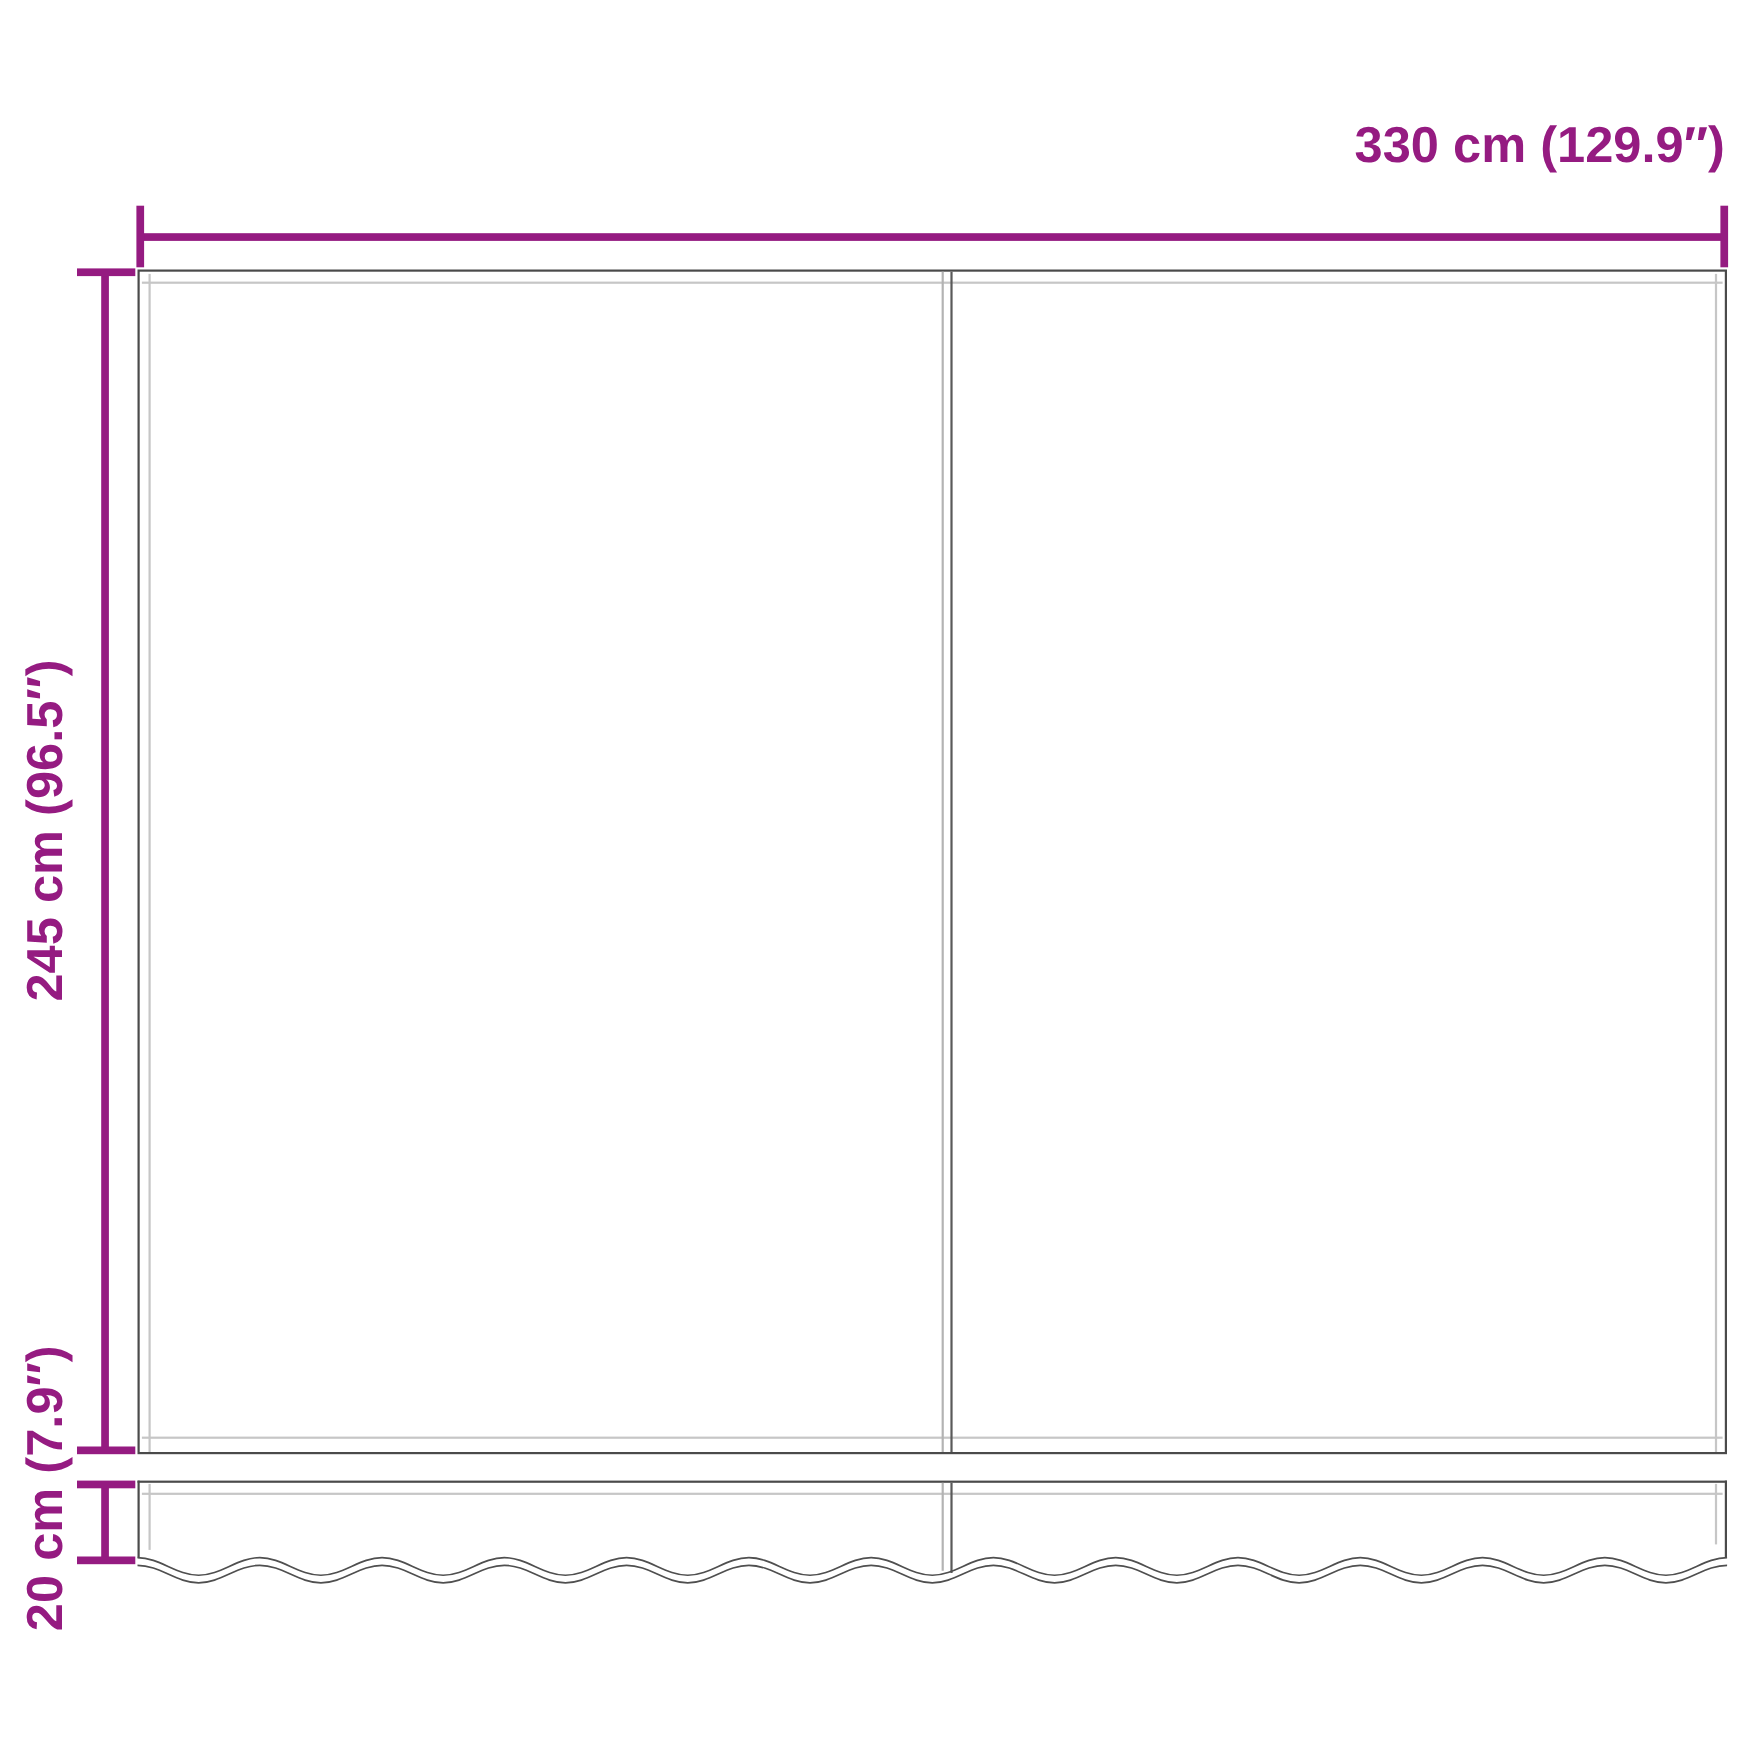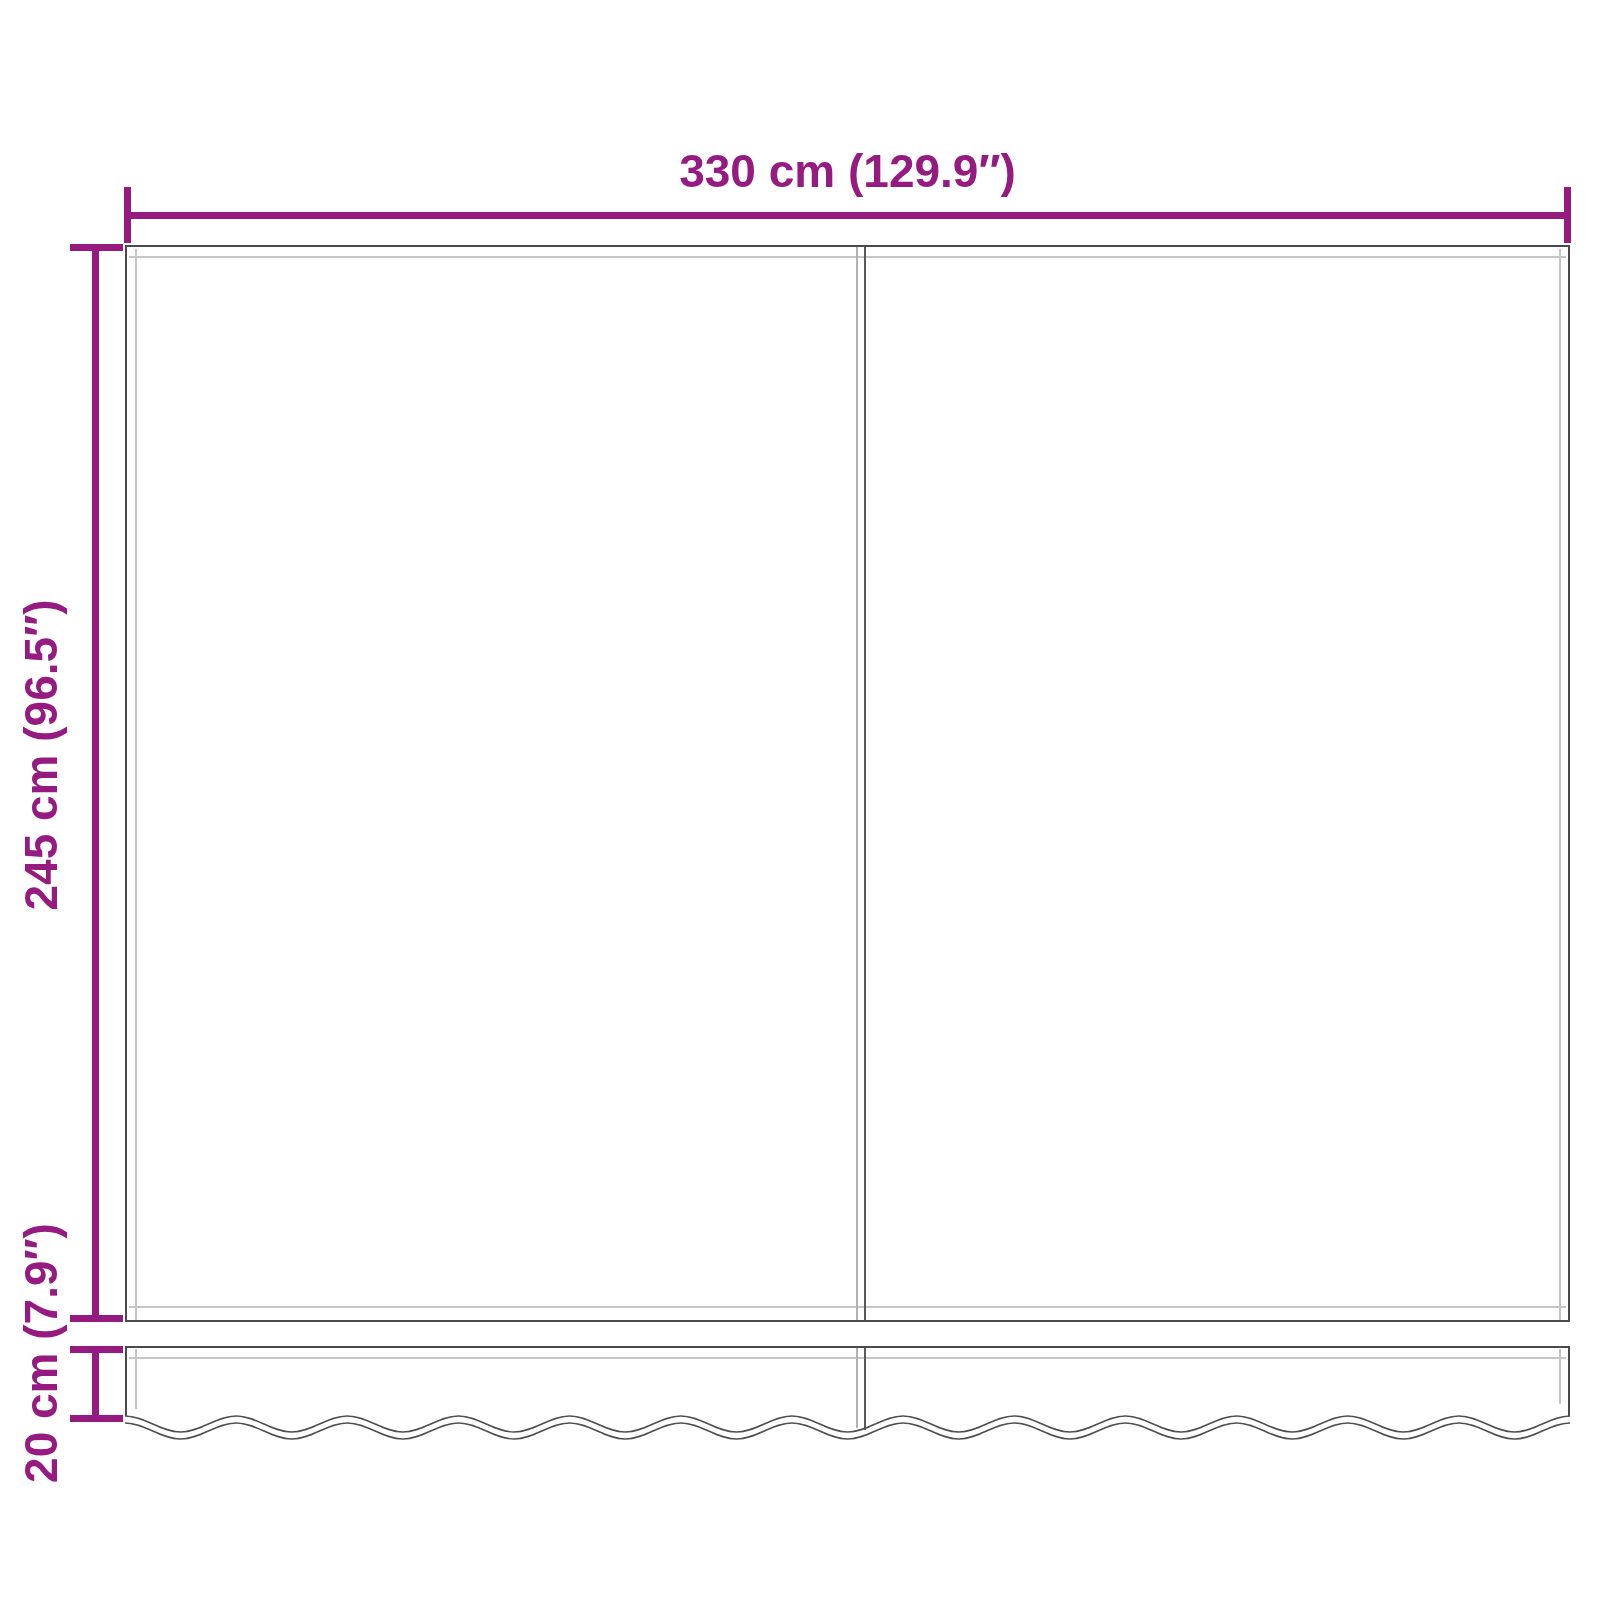--- a/index.html
+++ b/index.html
@@ -9,21 +9,21 @@
   }
   
   .p{position:absolute;background:#951B81;}
   .gline{position:absolute;background:#C6C6C6;}
   .seam-light{position:absolute;background:#B3B3B3;}
   .seam-dark{position:absolute;background:#5A5A5A;}
   .label{
     position:absolute;color:#951B81;font-weight:bold;font-size:46px;
     line-height:55px;white-space:nowrap;letter-spacing:0px;
   }
-  .hlabel{text-align:center;margin-top:40px;}
+  .hlabel{text-align:right;}
   .vlabel{transform:translate(-50%,-50%) rotate(-90deg);transform-origin:center;}
   .panel{position:absolute;box-sizing:border-box;border:2px solid #4A4A4A;background:transparent;}
   .valance{border-bottom:none;}
   svg{position:absolute;overflow:visible;}
   svg path{fill:none;stroke:#4F4F4F;stroke-width:1.5;}
 </style>
 </head>
 <body>
 
 <div class="canvas">

